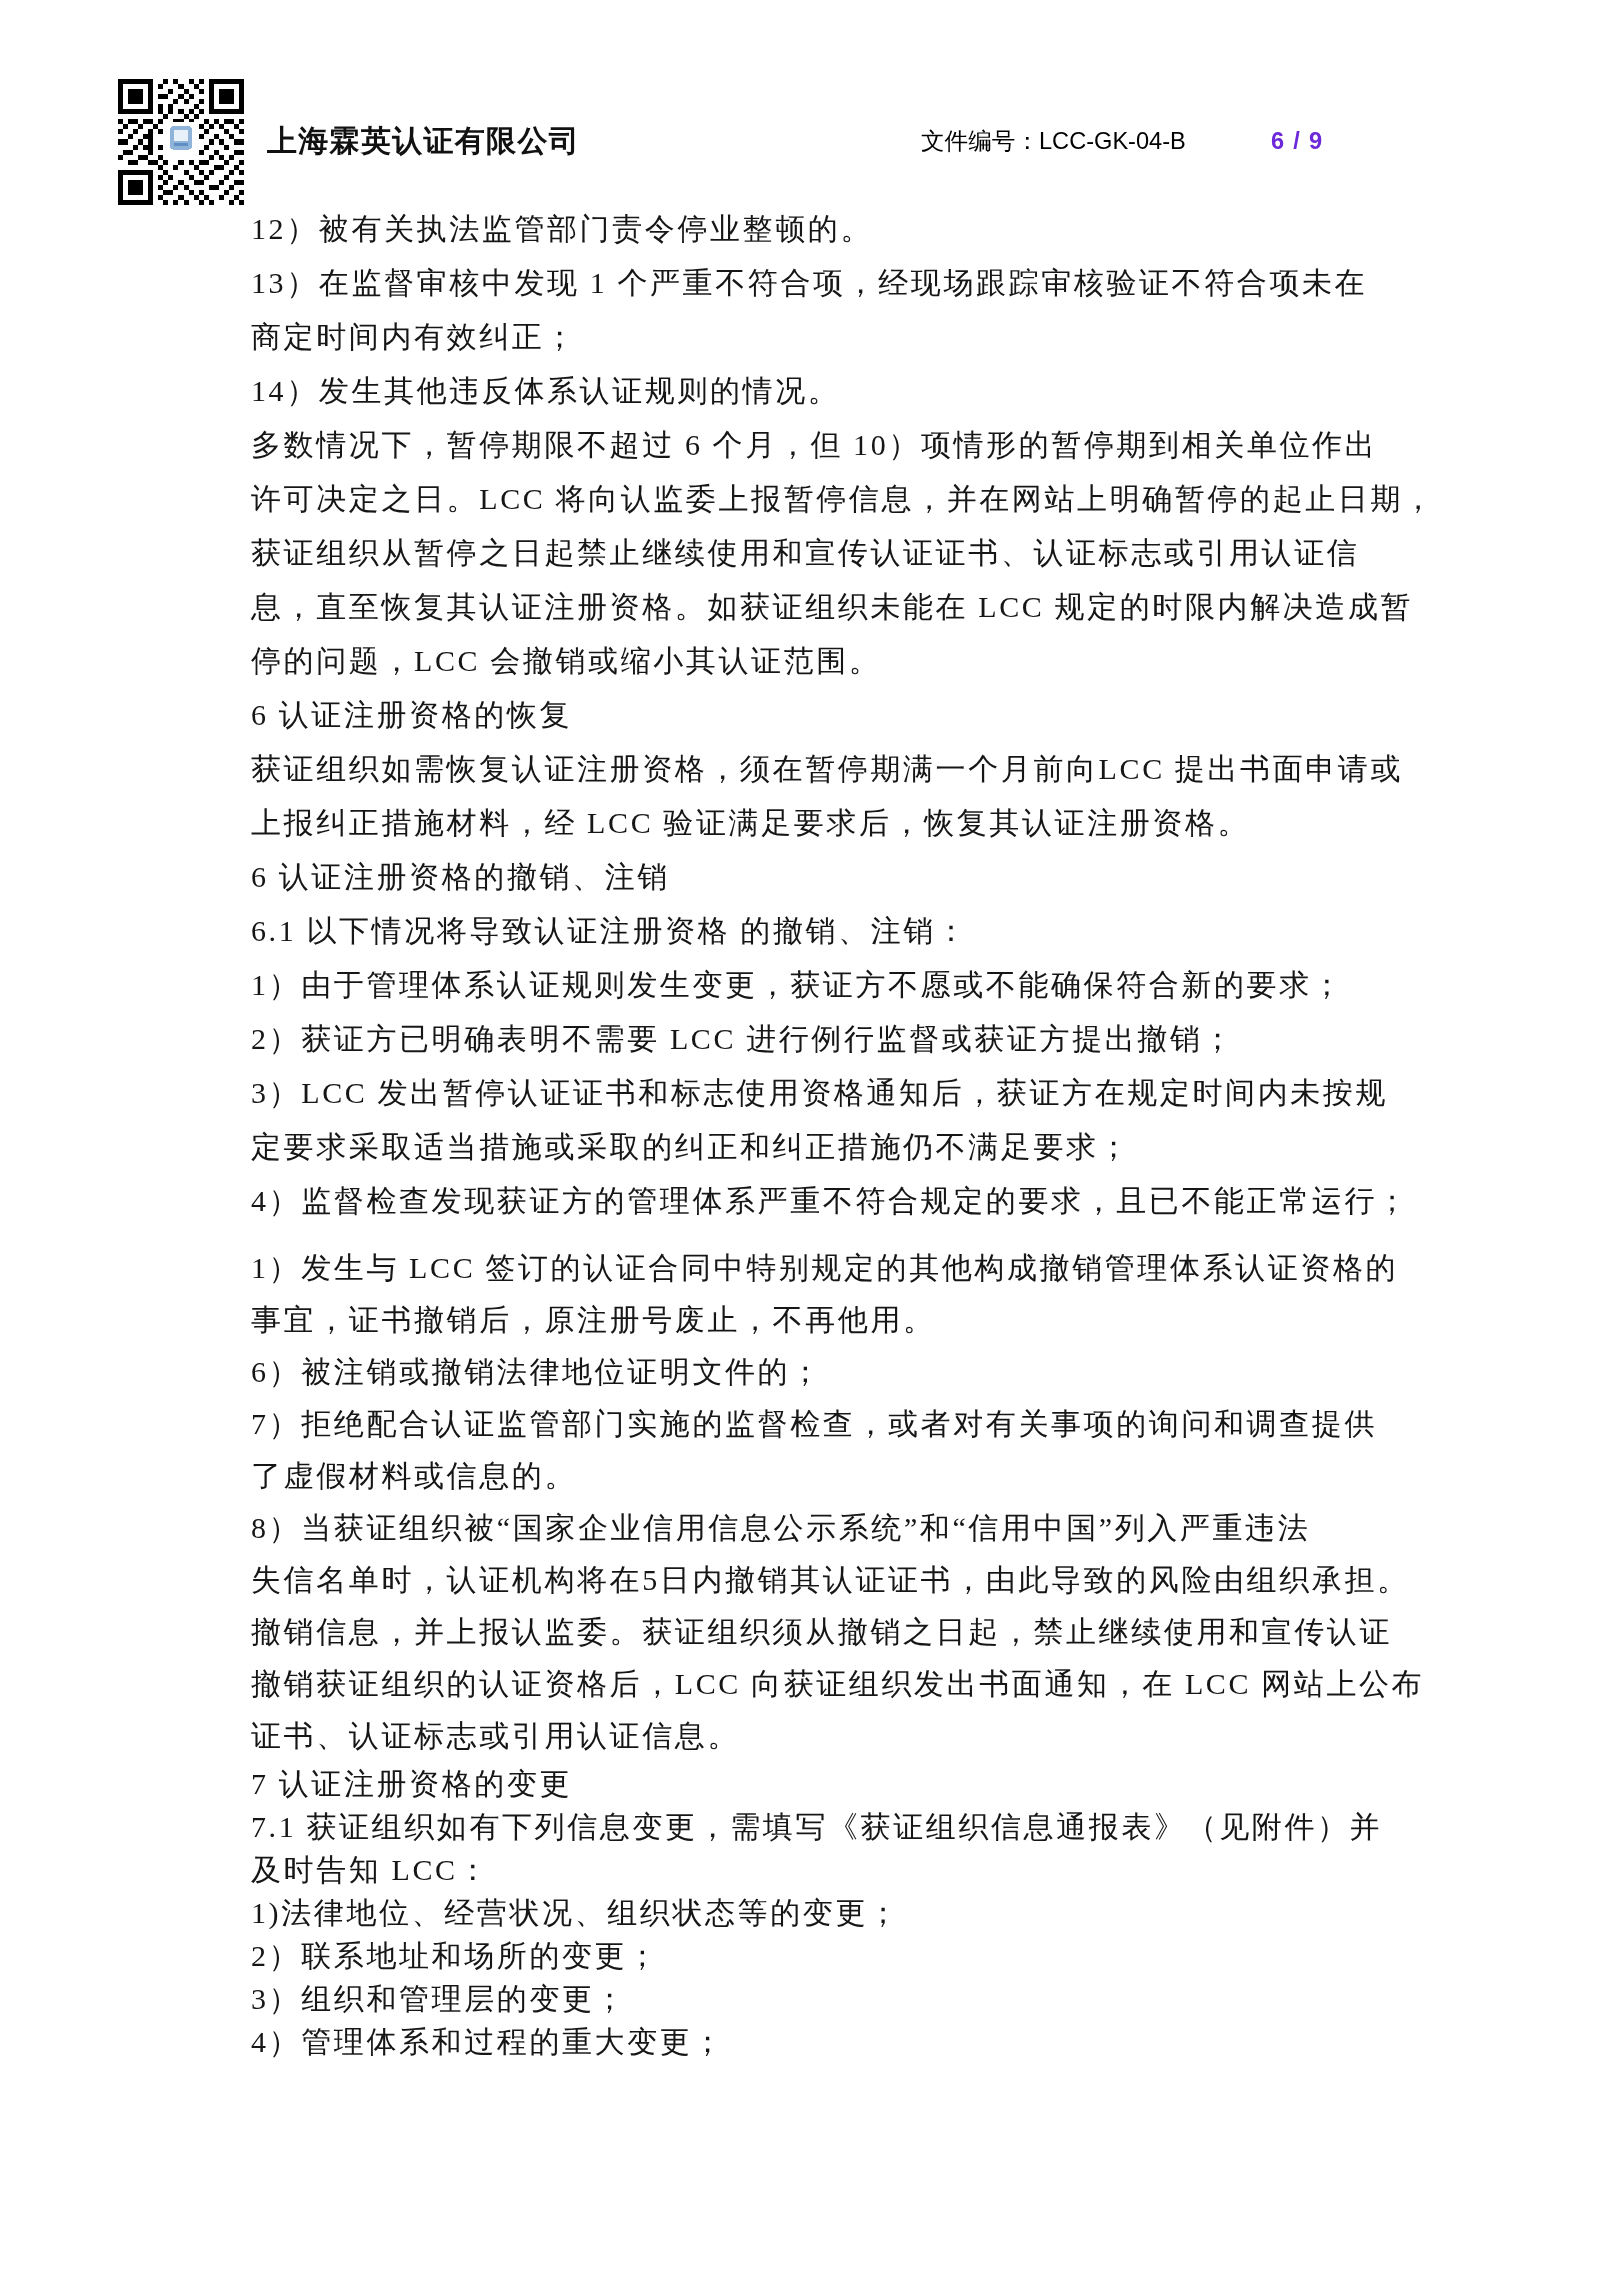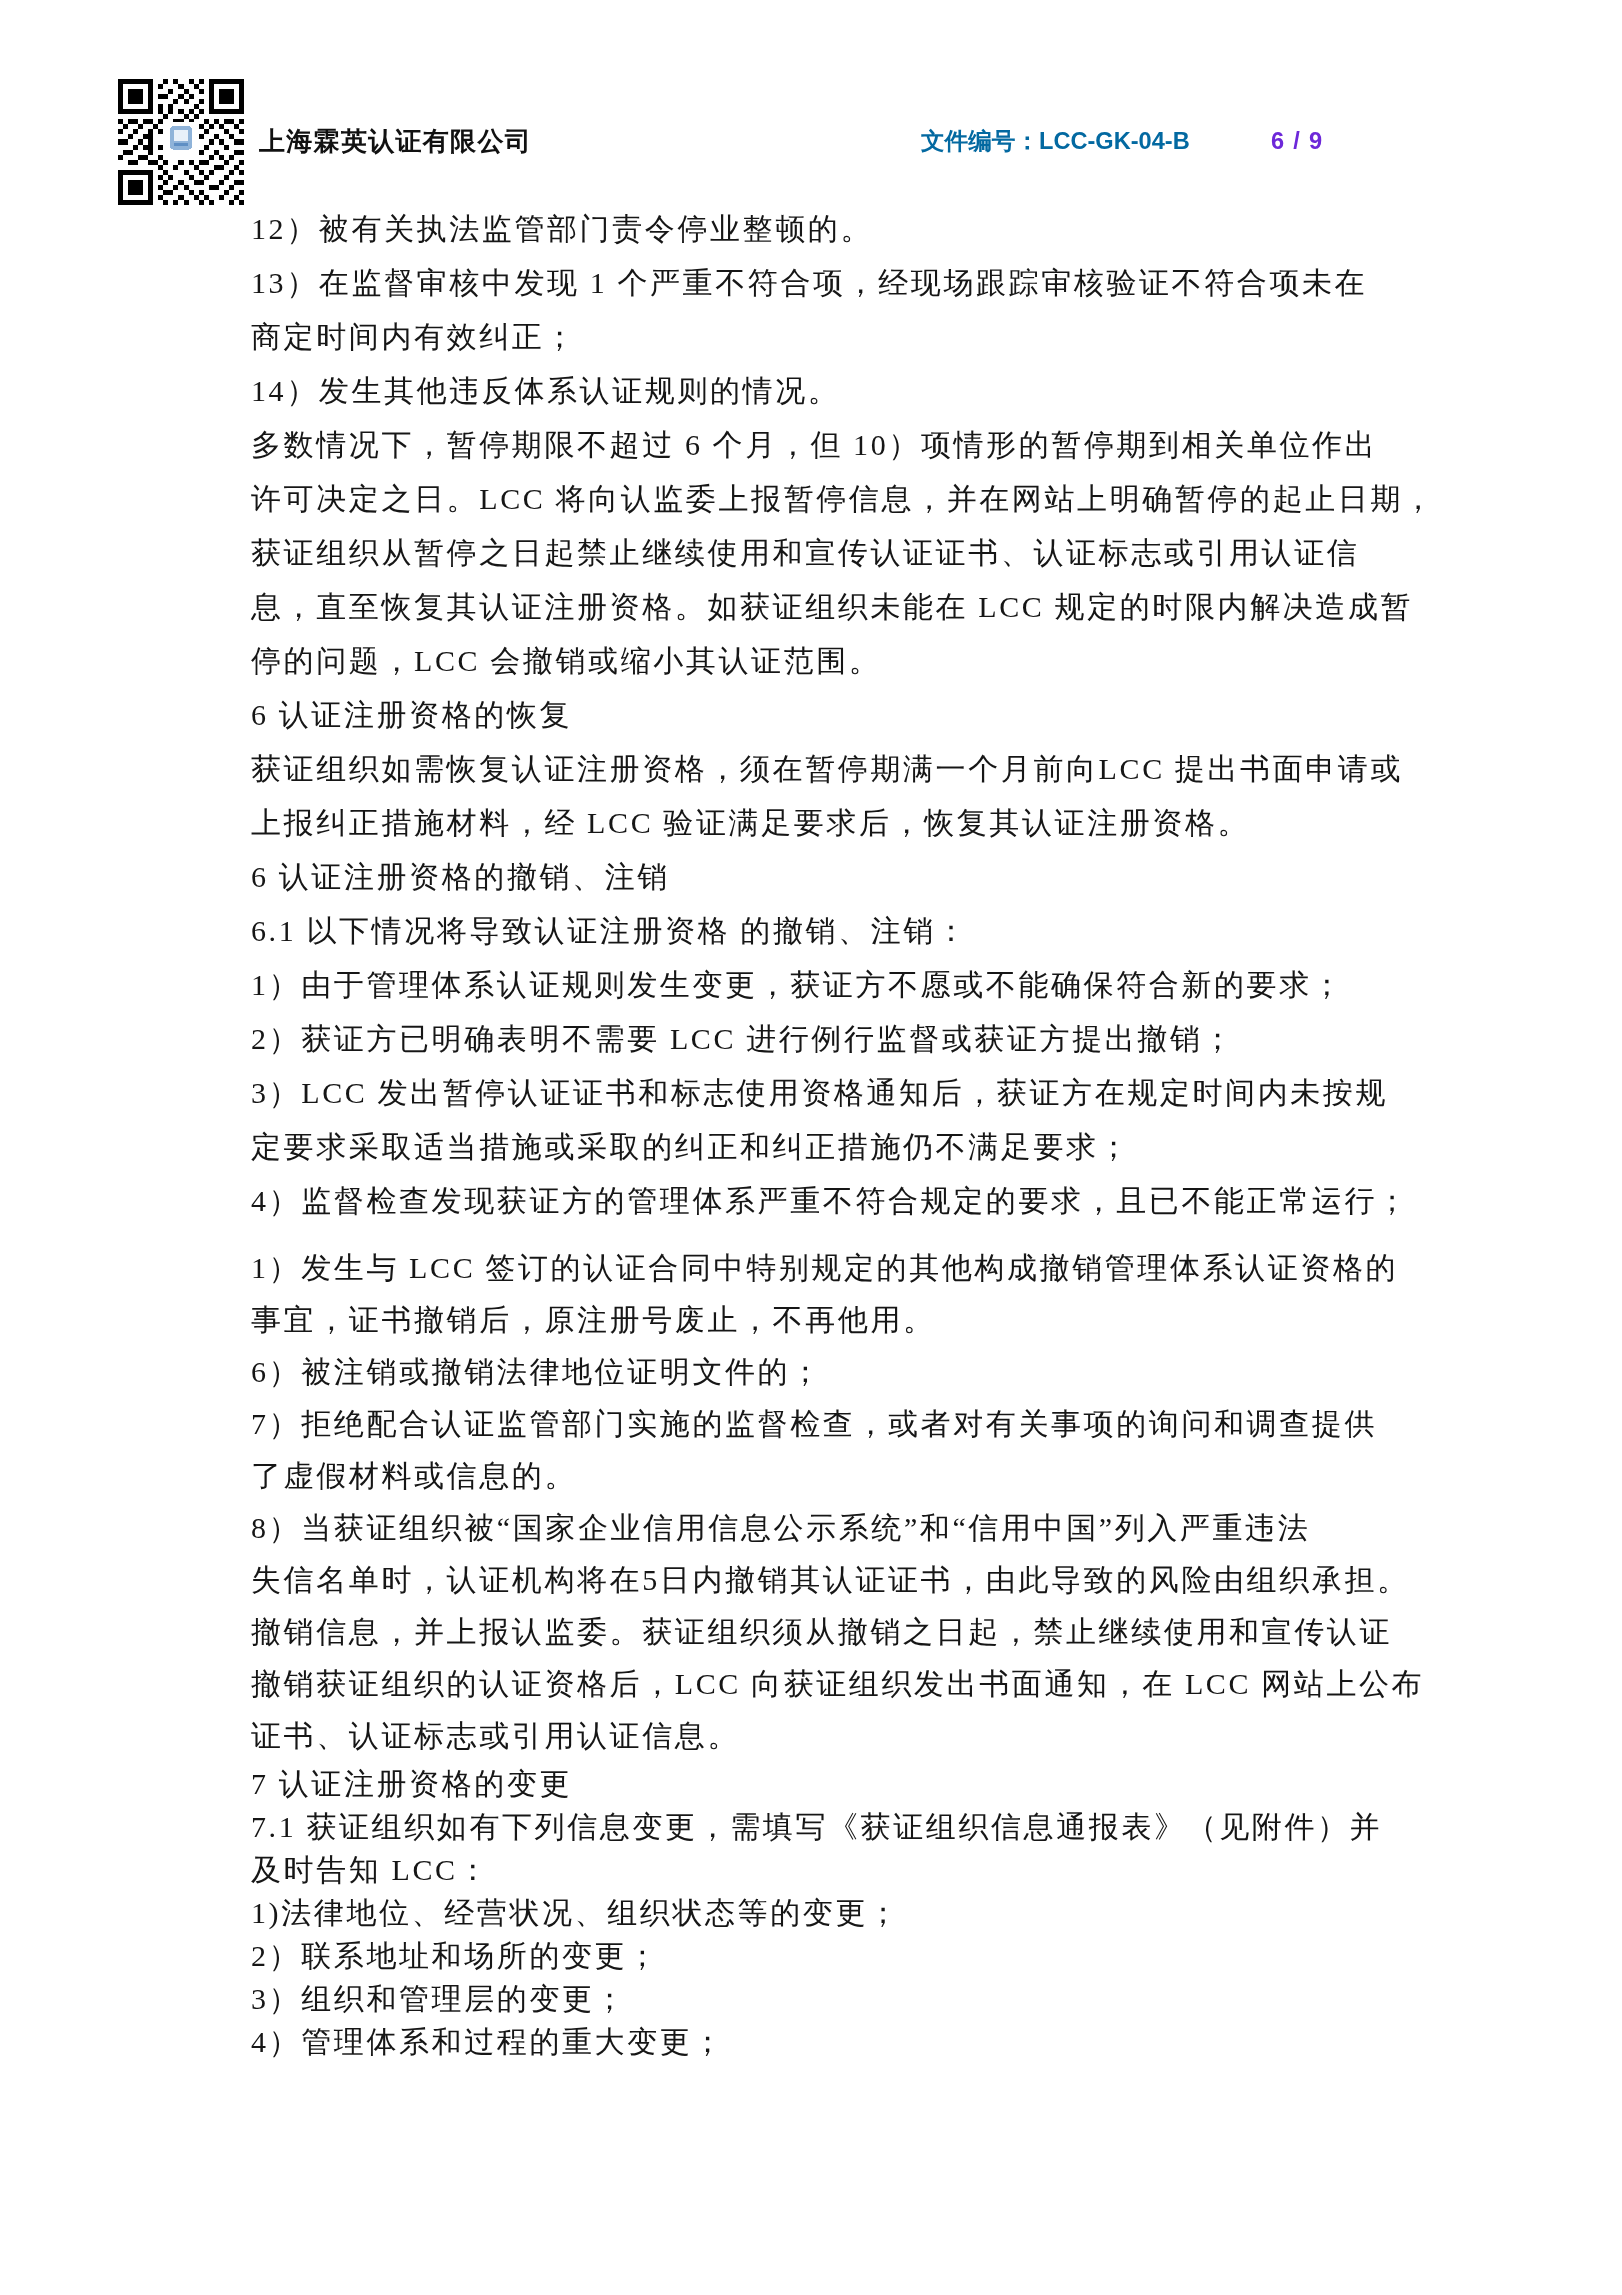--- a/index.html
+++ b/index.html
@@ -15,40 +15,40 @@
   
   .qr {
     position: absolute;
     left: 118px;
     top: 79px;
     width: 126px;
     height: 126px;
   }
   .company {
     position: absolute;
-    left: 259px;
+    left: 267px;
     top: 141px;
     transform: translateY(-50%);
     font-family: "Liberation Sans", "DejaVu Sans", sans-serif;
     font-weight: 600;
-    font-size: 26px;
+    font-size: 30px;
     letter-spacing: 1.3px;
     white-space: nowrap;
     color: #111;
   }
   .docmeta {
     position: absolute;
     left: 921px;
     top: 141px;
     transform: translateY(-50%);
     font-family: "Liberation Sans", "DejaVu Sans", sans-serif;
-    font-weight: 700;
+    font-weight: 400;
     font-size: 23.6px;
     white-space: nowrap;
-    color: #0369a1;
+    color: #000000;
   }
   .pagenum {
     position: absolute;
     left: 1271px;
     top: 141px;
     transform: translateY(-50%);
     font-family: "Liberation Sans", "DejaVu Sans", sans-serif;
     font-weight: 700;
     font-size: 23.6px;
     letter-spacing: 1.3px;

